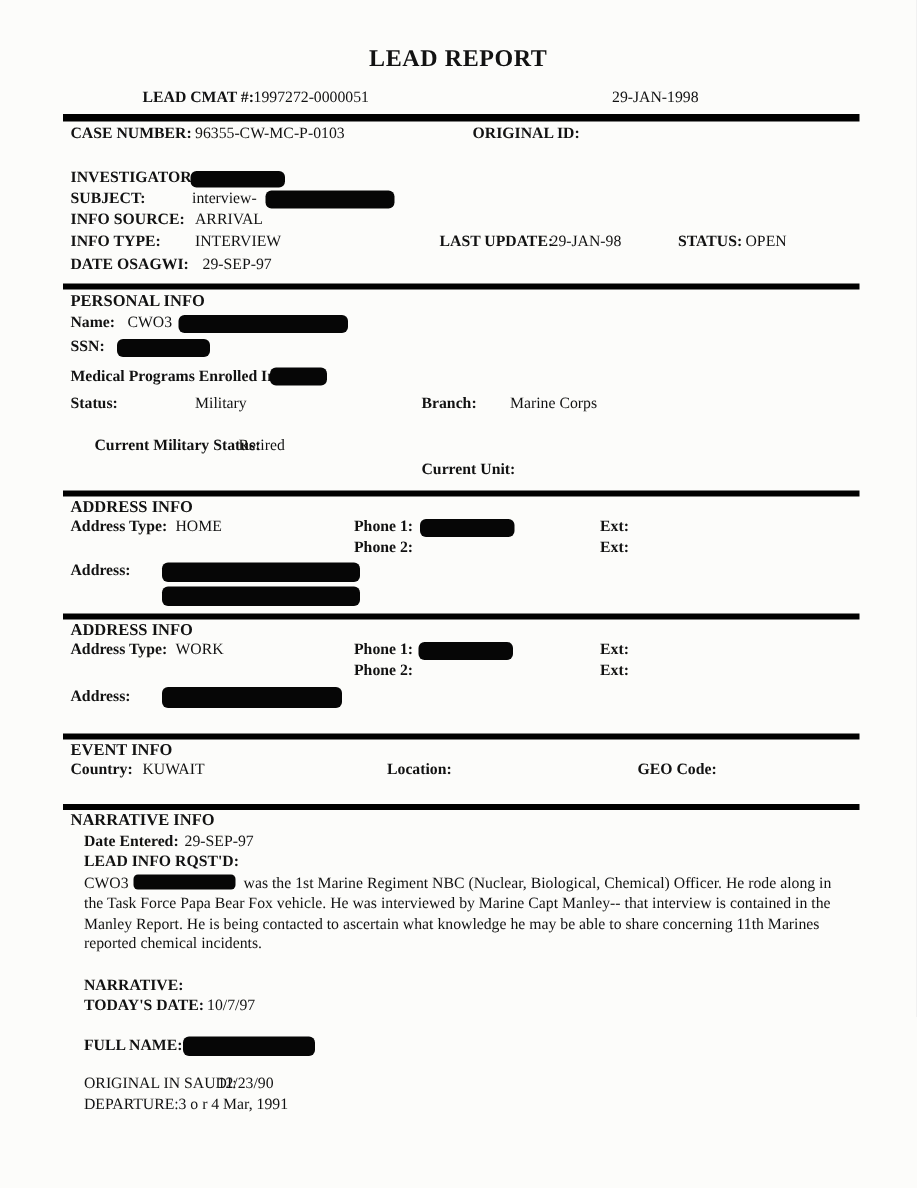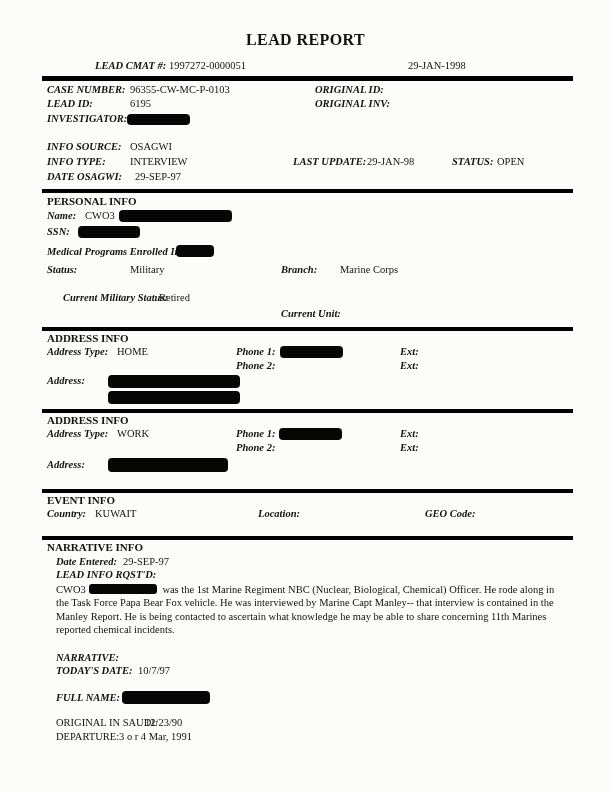--- a/index.html
+++ b/index.html
@@ -3,21 +3,21 @@
 <meta charset="utf-8">
 <style>
   * { margin:0; padding:0; box-sizing:border-box; }
   html,body { background:#e9e9e9; }
   .page {
     position:relative; width:611px; height:792px; margin:0 auto;
     background:#fcfcfa; color:#121212;
     font-family:"Liberation Serif","DejaVu Serif",serif;
     font-size:10.5px; overflow:hidden;
   }
-  .b { font-weight:bold;font-style:italic; }
+  .b { font-weight:bold; }
   .title {
     position:absolute; left:0; top:31px; width:100%; text-align:center;
     font-size:16px; font-weight:bold; letter-spacing:0.4px;
   }
   .row { position:absolute; left:47px; right:36px; height:14px; }
   .row > span { position:absolute; top:0; white-space:nowrap; }
   .frow { position:absolute; left:47px; height:14px; display:flex; align-items:center; white-space:nowrap; }
   .bar { position:absolute; left:42px; width:531px; background:#000; }
   .sect { position:absolute; left:47px; font-weight:bold; font-size:11px; white-space:nowrap; }
   .redact { position:absolute; background:#060606; border-radius:4px; }
@@ -43,32 +43,32 @@
     <span style="left:361px">29-JAN-1998</span>
   </div>
 
   <div class="bar" style="top:76px;height:5px"></div>
 
   <div class="row" style="top:84px">
     <span class="b" style="left:0">CASE NUMBER:</span>
     <span style="left:83px">96355-CW-MC-P-0103</span>
     <span class="b" style="left:268px">ORIGINAL ID:</span>
   </div>
-  <div class="row" style="top:98px">
-    <span class="b" style="left:0">LEAD ID:</span>
-    <span style="left:83px">6195</span>
-    <span class="b" style="left:268px">ORIGINAL INV:</span>
-  </div>
   <div class="row" style="top:113px">
     <span class="b" style="left:0">INVESTIGATOR:</span>
     <span class="redact" style="left:80px;top:1px;width:63px;height:11px"></span>
   </div>
+  <div class="row" style="top:127px">
+    <span class="b" style="left:0">SUBJECT:</span>
+    <span style="left:81px">interview-</span>
+    <span class="redact" style="left:130px;top:0;width:86px;height:12px"></span>
+  </div>
   <div class="row" style="top:141px">
     <span class="b" style="left:0">INFO SOURCE:</span>
-    <span style="left:83px">OSAGWI</span>
+    <span style="left:83px">ARRIVAL</span>
   </div>
   <div class="row" style="top:156px">
     <span class="b" style="left:0">INFO TYPE:</span>
     <span style="left:83px">INTERVIEW</span>
     <span class="b" style="left:246px">LAST UPDATE:</span>
     <span style="left:320px">29-JAN-98</span>
     <span class="b" style="left:405px">STATUS:</span>
     <span style="left:450px">OPEN</span>
   </div>
   <div class="row" style="top:171px">

